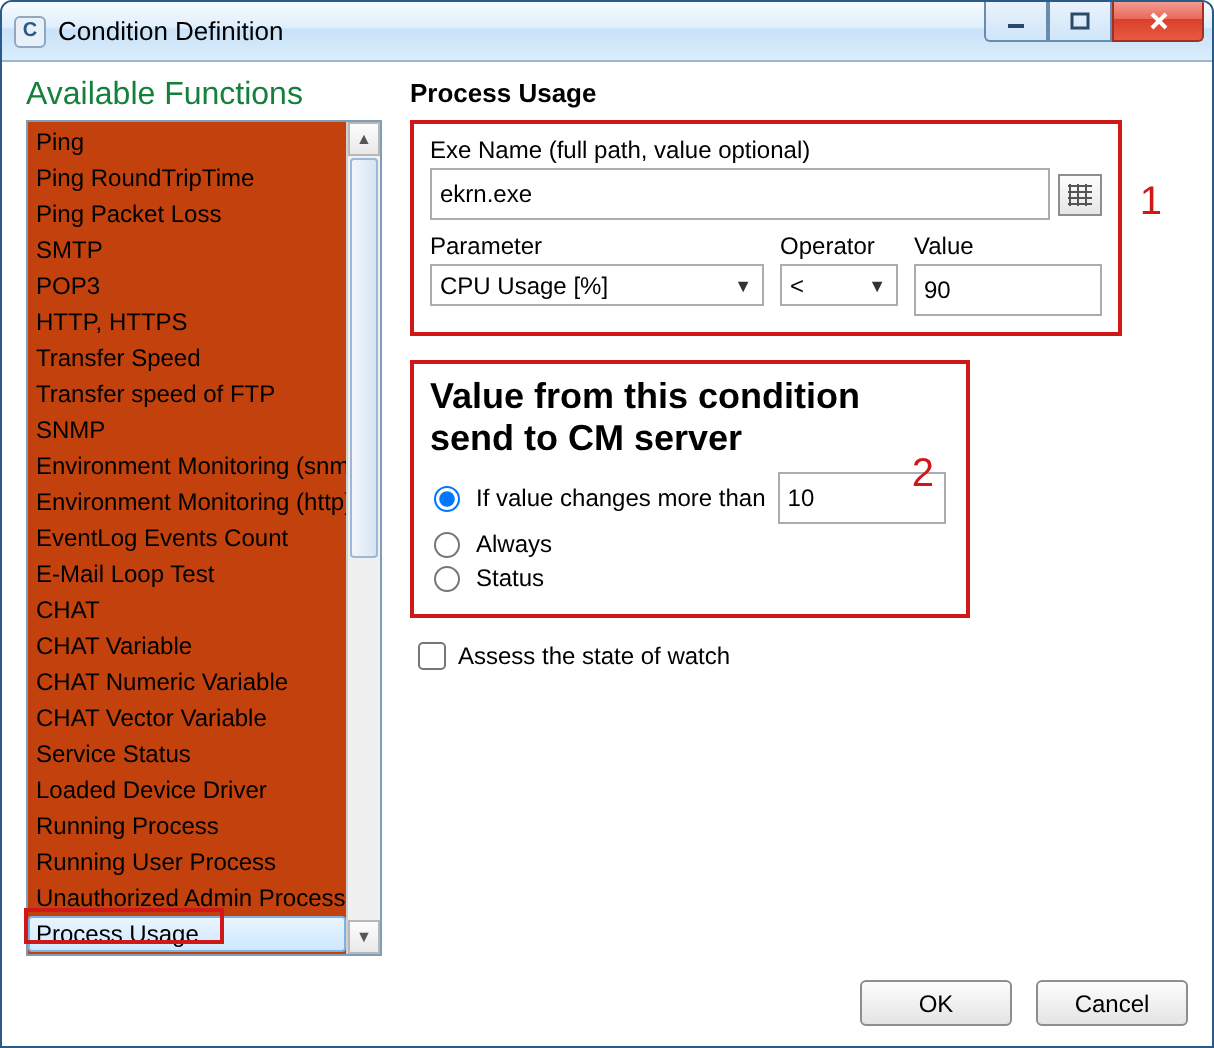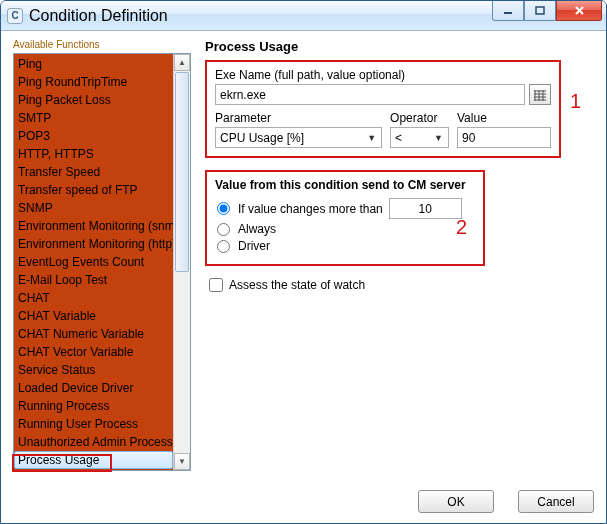--- a/index.html
+++ b/index.html
@@ -39,21 +39,21 @@
     display: flex;
     align-items: center;
     justify-content: center;
     font-size: 10px;
     color: #2a5a8a;
     font-weight: bold;
   }
   .title-text {
     margin-left: 6px;
     color: #000;
-    font-size: 16px;
+    font-size: 13px;
   }
   .win-buttons {
     position: absolute;
     right: 4px; top: 0;
     display: flex;
     gap: 0;
   }
   .win-btn {
     width: 32px; height: 20px;
     border: 1px solid #6a8bb0;
@@ -85,23 +85,23 @@
     display: flex;
     gap: 14px;
     height: calc(100% - 40px);
   }
   .left-col {
     width: 178px;
     display: flex;
     flex-direction: column;
   }
   .heading {
-    font-size: 10px;
+    font-size: 16px;
     margin-bottom: 3px;
-    color: #a16207;
+    color: #15803d;
   }
   .listbox-wrap {
     flex: 1;
     border: 1px solid #7e9db9;
     display: flex;
     position: relative;
     background: #c2410c;
   }
   .listbox {
     flex: 1;
@@ -167,21 +167,21 @@
     font-size: 20px;
     font-weight: normal;
   }
   .box1-num { right: -22px; top: 28px; }
   .box2-num { right: 16px; top: 44px; }
   .label-sm { font-size: 12px; margin-bottom: 2px; display: block; }
   .row { display: flex; gap: 8px; margin-top: 6px; }
   .field { display: flex; flex-direction: column; }
   input[type=text].textin {
     border: 1px solid #abadb3;
-    padding: 2px 4px;
+    padding: 12px 4px;
     font-family: inherit;
     font-size: 12px;
     height: 21px;
     background: #fff;
   }
   .exe-row { display: flex; gap: 4px; align-items: center; }
   .exe-input { flex: 1; }
   .browse-btn {
     width: 22px; height: 21px;
     border: 1px solid #8a8f94;
@@ -198,21 +198,21 @@
     align-items: center;
     justify-content: space-between;
     padding: 0 2px 0 4px;
     font-size: 12px;
   }
   .select .arrow {
     font-size: 9px;
     color: #333;
     padding: 0 3px;
   }
-  .group-title { font-weight: bold; font-size: 12px; margin-bottom: 6px; }
+  .group-title { font-weight: bold; font-size: 18px; margin-bottom: 6px; }
   .radio-row {
     display: flex;
     align-items: center;
     gap: 6px;
     margin: 3px 0;
     font-size: 12px;
   }
   input[type=radio] { margin: 0 2px 0 2px; }
   .check-row {
     display: flex;
@@ -221,21 +221,21 @@
     font-size: 12px;
     margin-top: 8px;
     margin-left: 4px;
   }
   input[type=checkbox] { margin: 0; width: 14px; height: 14px; }
   .dialog-buttons {
     position: absolute;
     right: 12px;
     bottom: 10px;
     display: flex;
-    gap: 24px;
+    gap: 12px;
   }
   .btn {
     min-width: 76px;
     height: 23px;
     border: 1px solid #8a8f94;
     background: linear-gradient(to bottom,#fdfdfd,#e4e4e4);
     border-radius: 3px;
     font-family: inherit;
     font-size: 12px;
     display: flex;
@@ -361,29 +361,29 @@
             </div>
           </div>
         </div>
 
         <div class="red-box" style="width:280px">
           <span class="red-num box2-num">2</span>
           <div class="group-title">Value from this condition send to CM server</div>
           <div class="radio-row">
             <input type="radio" name="sendopt" checked="" style="">
             <span>If value changes more than</span>
-            <input type="text" class="textin" style="width: 73px; text-align: center;" value="10">
+            <input type="text" class="textin" style="width: 84px;" value="10">
           </div>
           <div class="radio-row">
             <input type="radio" name="sendopt" style="">
             <span>Always</span>
           </div>
           <div class="radio-row">
             <input type="radio" name="sendopt" style="">
-            <span>Driver</span>
+            <span>Status</span>
           </div>
         </div>
 
         <div class="check-row">
           <input type="checkbox" style="">
           <span>Assess the state of watch</span>
         </div>
       </div>
     </div>
 

